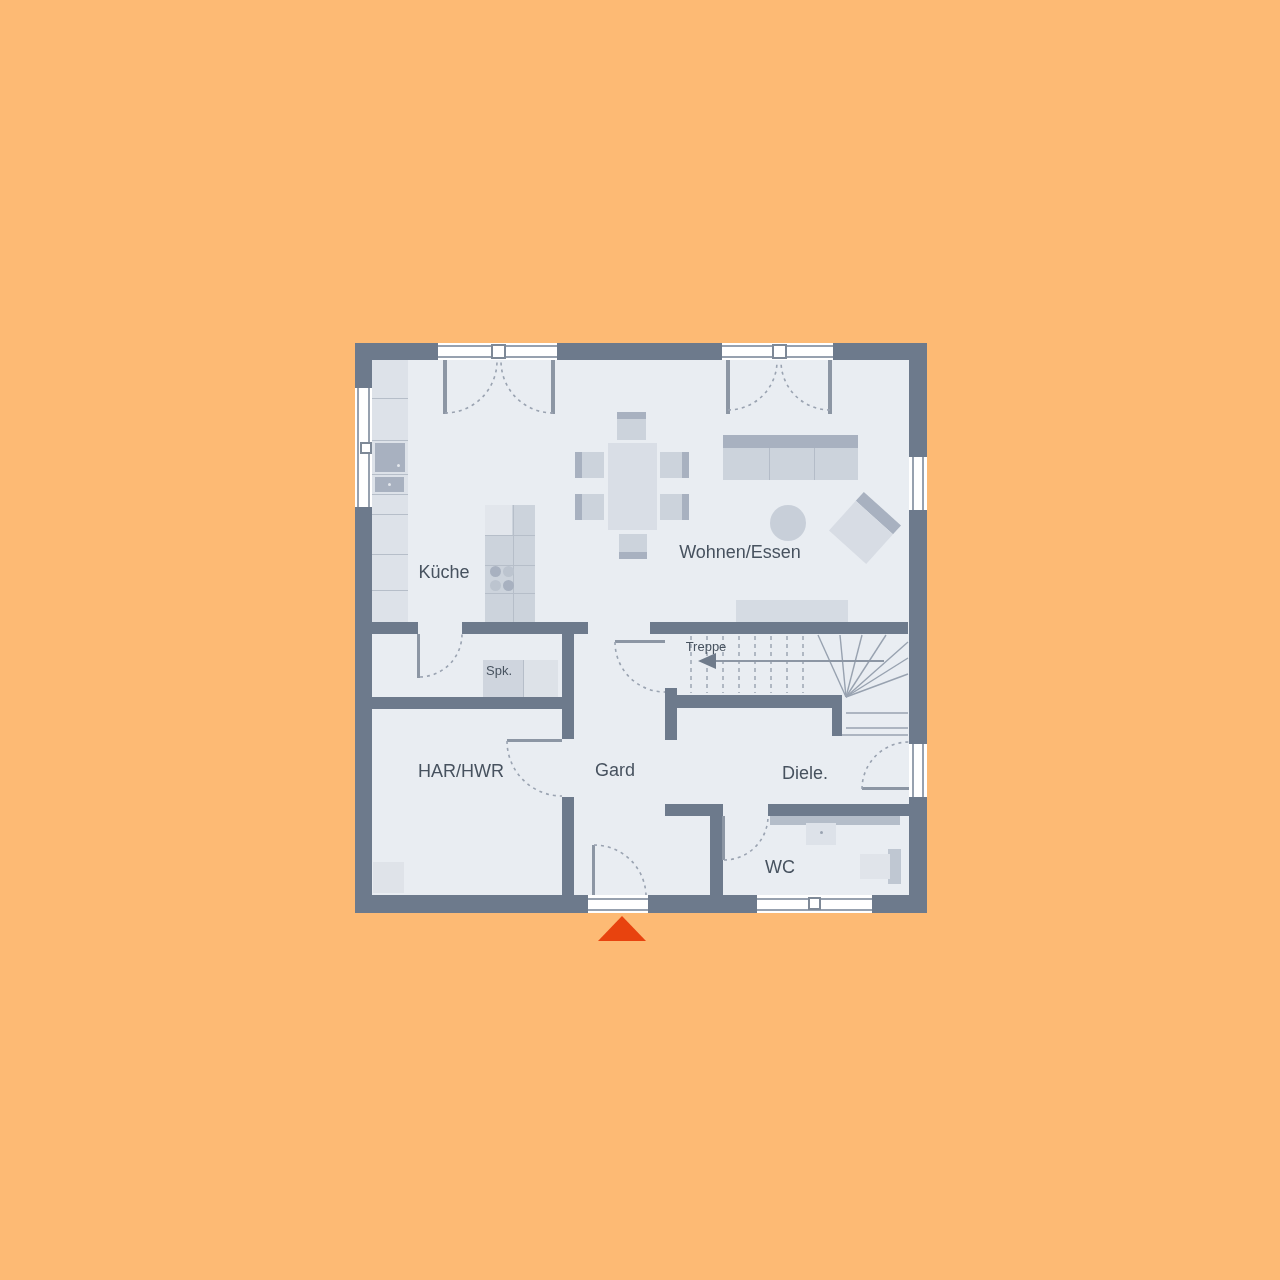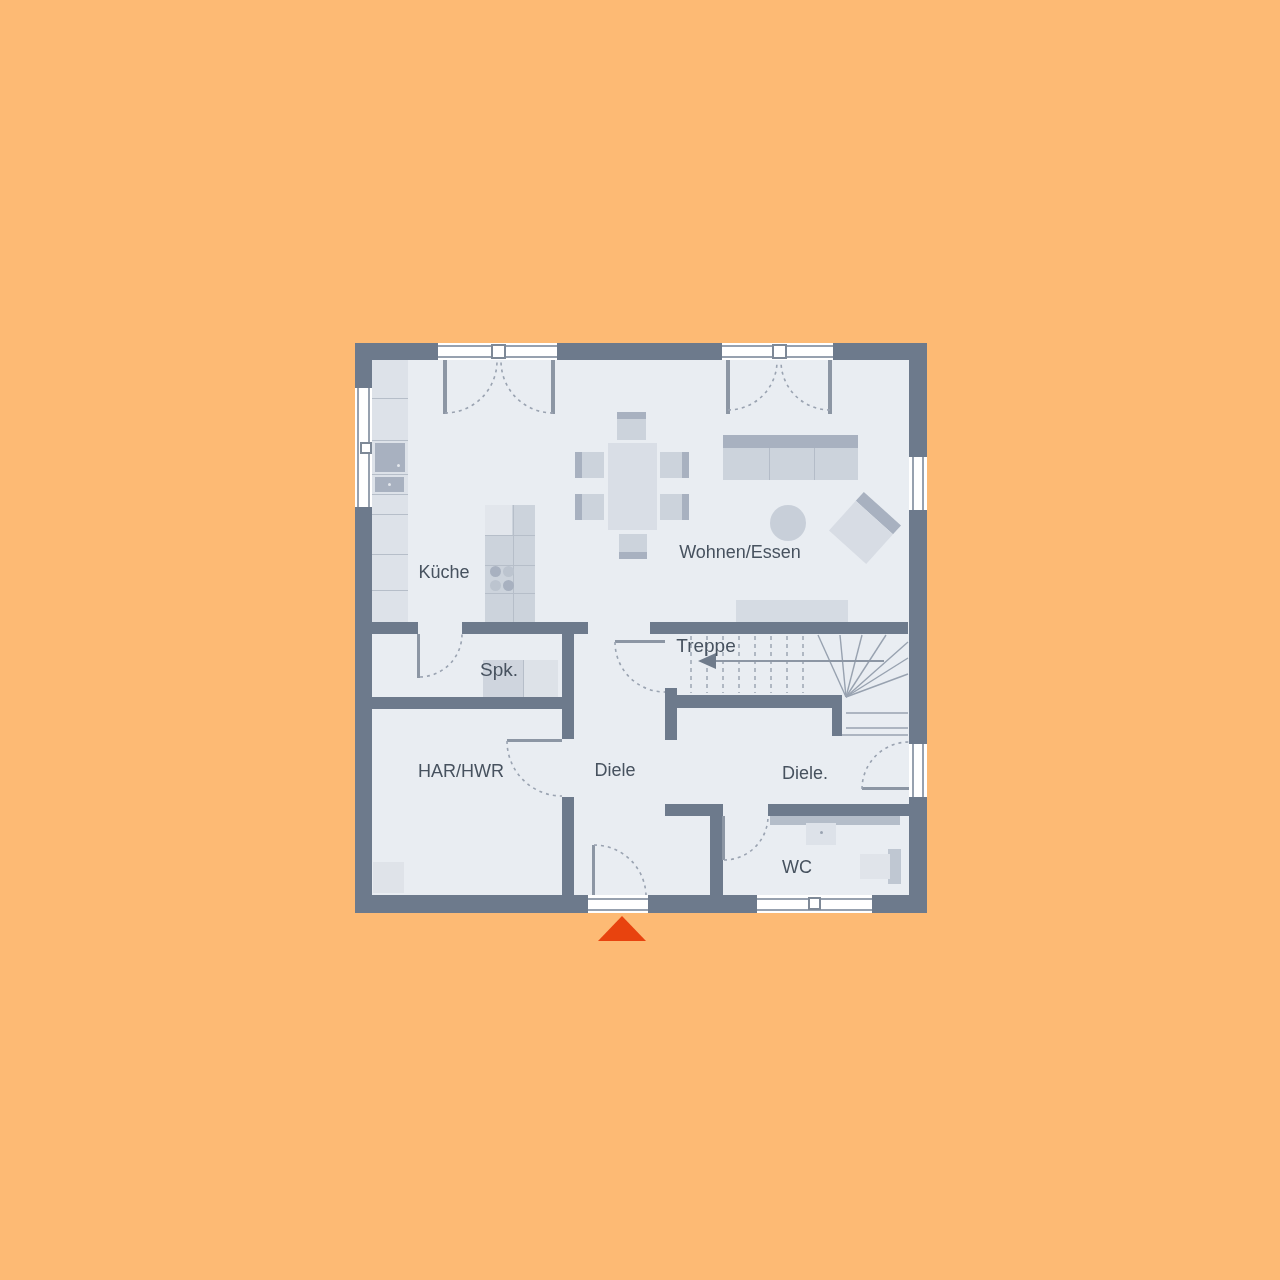--- a/index.html
+++ b/index.html
@@ -10,21 +10,21 @@
   .leaf{position:absolute;background:#8c96a4;z-index:3;}
   .win{position:absolute;background:#ffffff;z-index:3;}
   .wline{position:absolute;background:#97a1af;z-index:4;}
   .handle{position:absolute;background:#ffffff;border:2px solid #7e8997;box-sizing:border-box;z-index:4;}
   .furn{position:absolute;z-index:1;}
   .fLight{background:#dde2e9;}
   .fMid{background:#ccd3dc;}
   .fDark{background:#a8b1c0;}
   .lbl{position:absolute;color:#47525f;font-size:18px;z-index:6;
        transform:translate(-50%,-50%);white-space:nowrap;}
-  .lbl.small{font-size:19px;}
+  .lbl.small{font-size:13px;}
   svg.overlay{position:absolute;left:0;top:0;z-index:5;pointer-events:none;}
   .gridline{position:absolute;background:#b6bec9;z-index:1;}
   .burner{position:absolute;border-radius:50%;z-index:1;}
 </style>
 </head>
 <body>
 
 <div id="canvas">
 
   <div class="floor" style="left:372px;top:360px;width:537px;height:535px;"></div>
@@ -218,17 +218,17 @@
     </g>
 
     <polygon points="598,941 646,941 622,916" fill="#e8430e"></polygon>
   </svg>
 
   <div class="lbl" style="left:444px;top:572px;">Küche</div>
   <div class="lbl" style="left:740px;top:552px;">Wohnen/Essen</div>
   <div class="lbl small" style="left:499px;top:670px;">Spk.</div>
   <div class="lbl small" style="left:706px;top:646px;">Treppe</div>
   <div class="lbl" style="left:461px;top:771px;">HAR/HWR</div>
-  <div class="lbl" style="left:615px;top:770px;">Diele</div>
+  <div class="lbl" style="left:615px;top:770px;">Gard</div>
   <div class="lbl" style="left:805px;top:773px;">Diele.</div>
-  <div class="lbl" style="left:797px;top:867px;">WC</div>
+  <div class="lbl" style="left:780px;top:867px;">WC</div>
 
 </div>
 
 </body></html>

